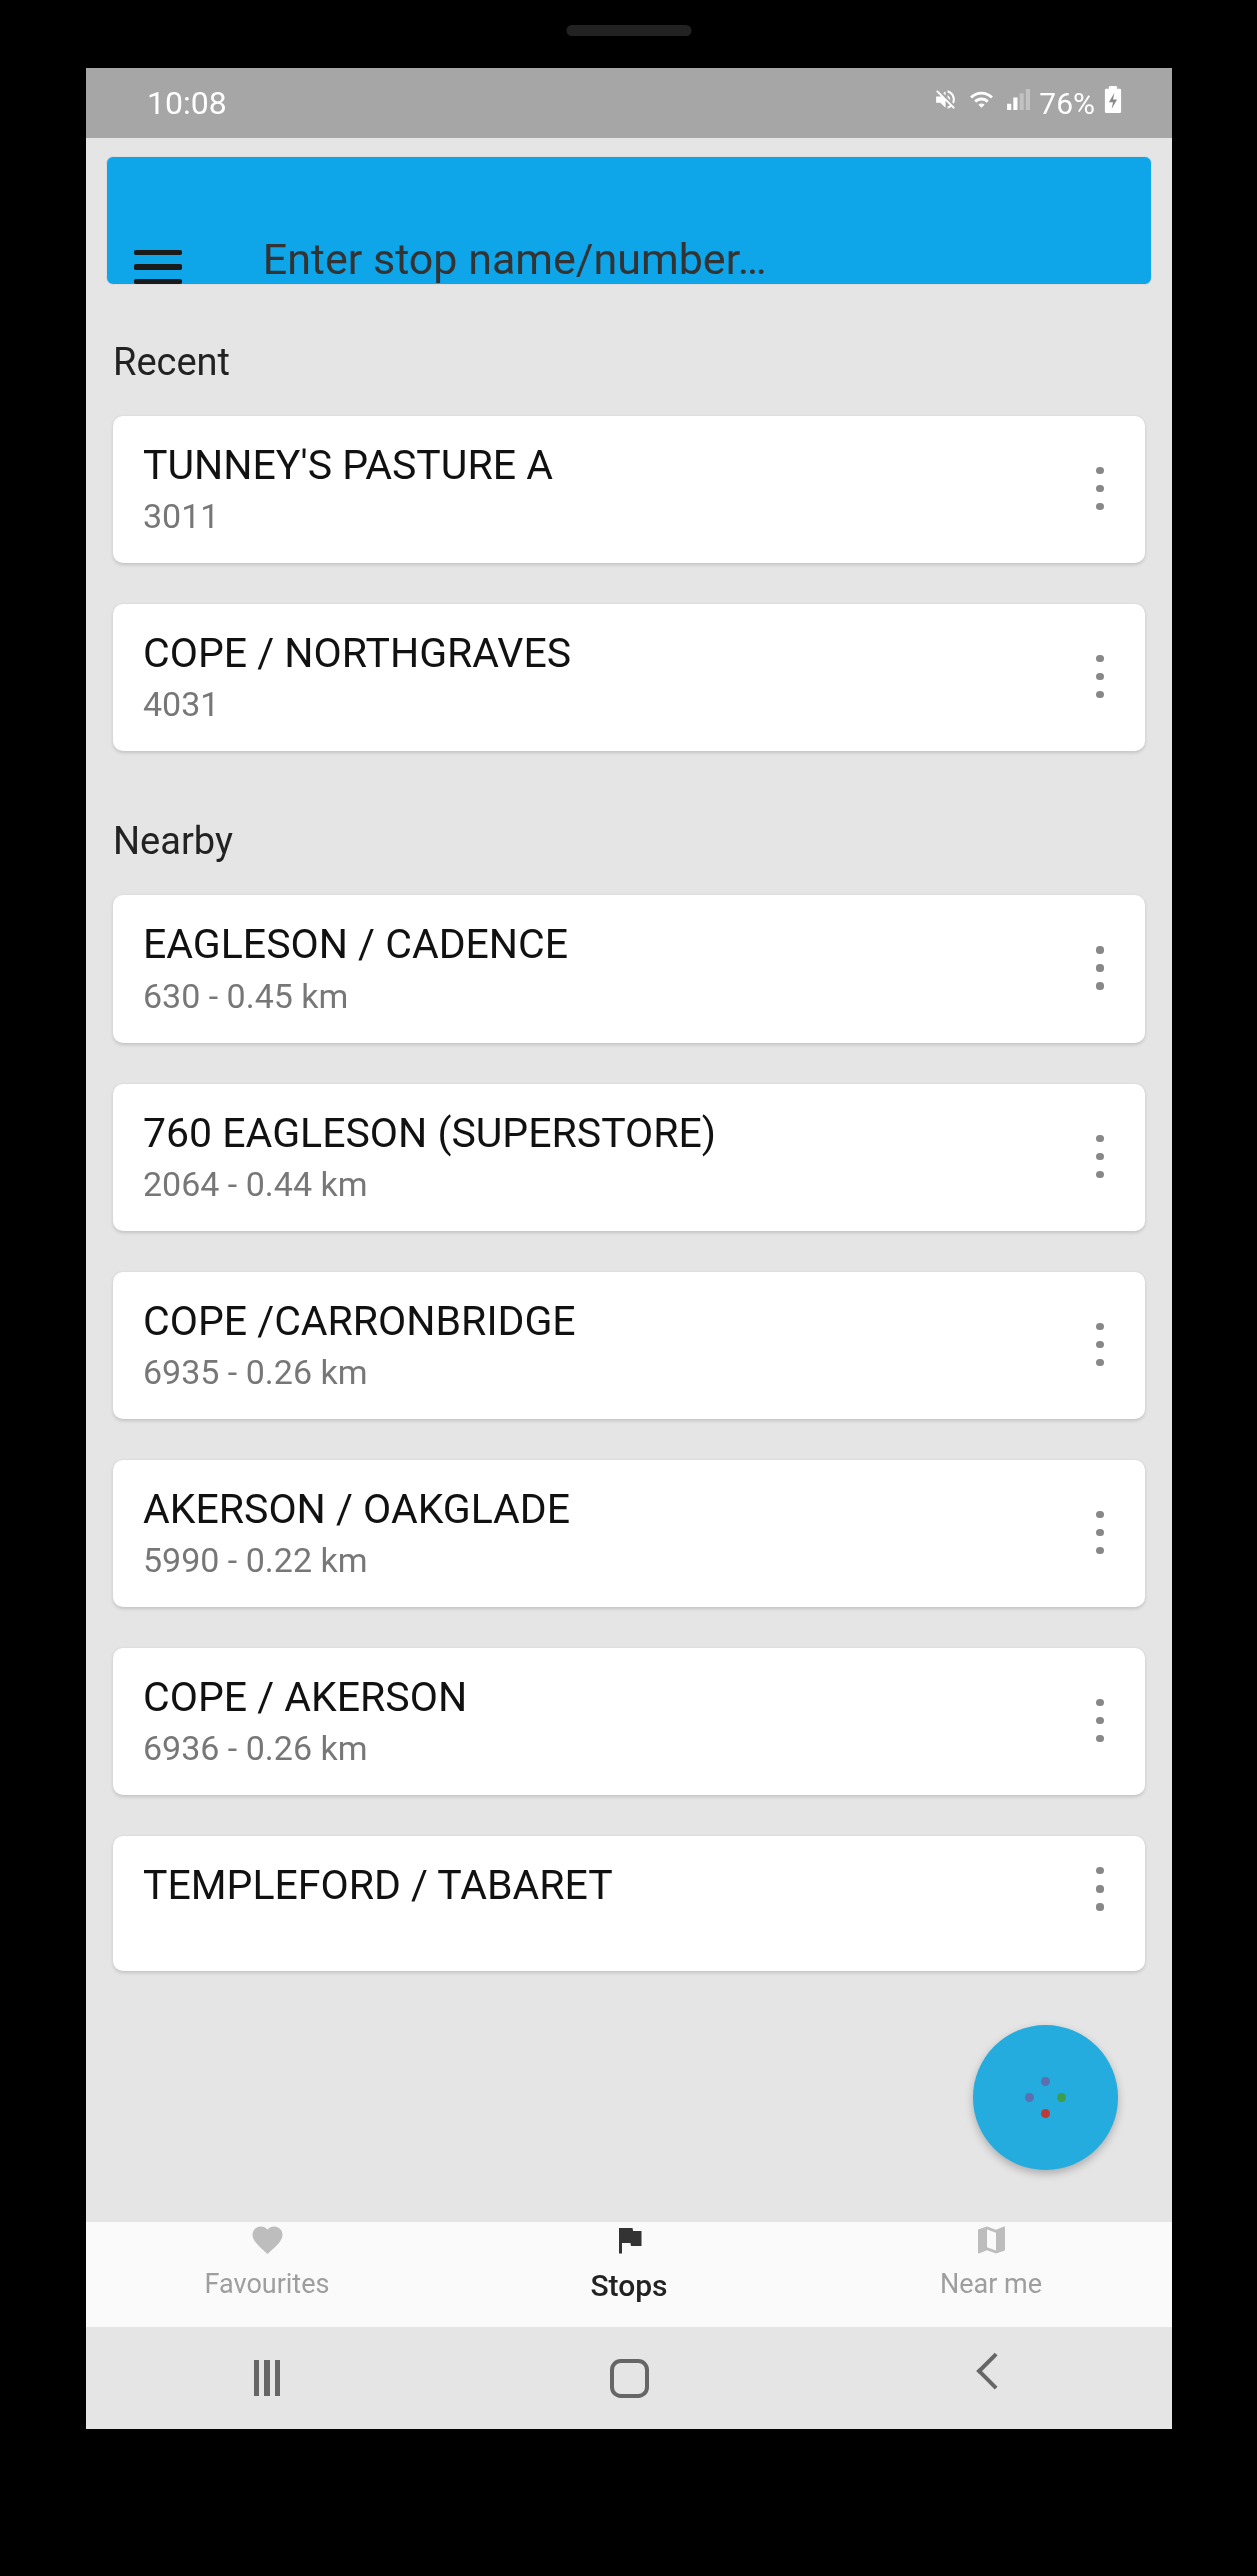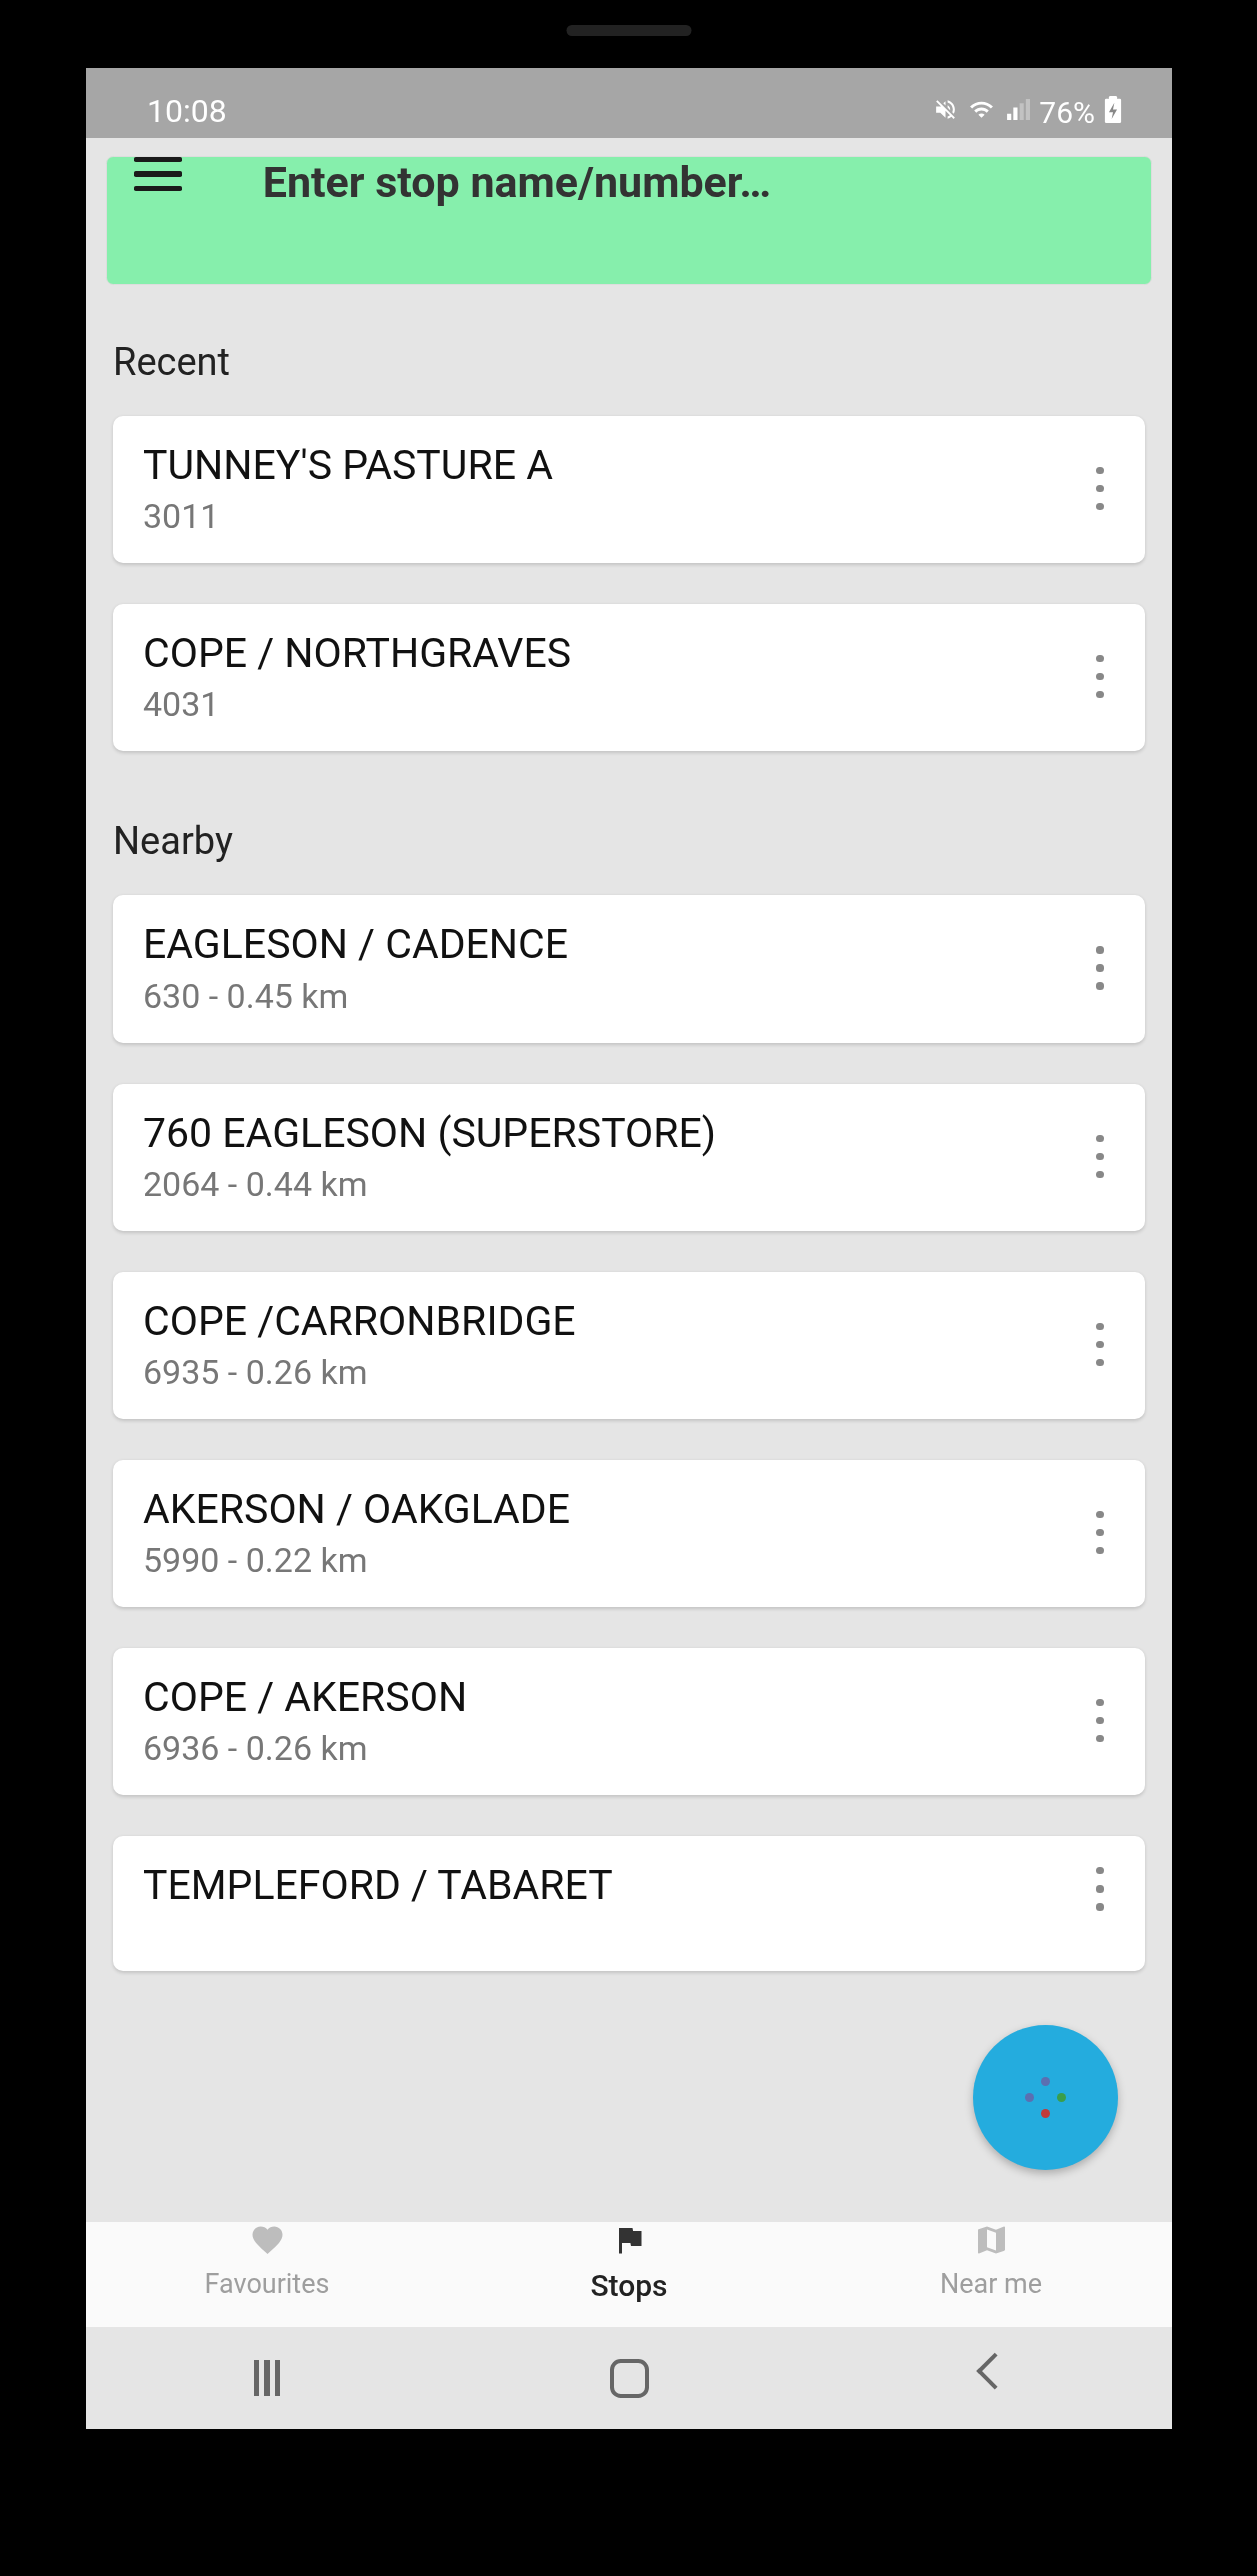--- a/index.html
+++ b/index.html
@@ -31,41 +31,40 @@
     top: 68px;
     width: 1086px;
     height: 2361px;
     background: #e5e5e5;
     overflow: hidden;
   }
   .status-bar {
     height: 70px;
     background: #a6a6a6;
     display: flex;
-    align-items: flex-end;
+    align-items: center;
     justify-content: space-between;
-    padding: 0 50px 8px 61px;
+    padding: 0 50px 0 61px;
     color: #fff;
     font-size: 32px;
     font-weight: 400;
   }
   .status-icons {
     display: flex; align-items: center; gap: 9px;
     font-size: 27px;
   }
   .search-card {
     margin: 18px 19.7px 0 19.7px;
     height: 129px;
-    background: #86efac;
+    background: #0ea5e9;
     border-radius: 7.2px;
     border: 0.9px solid #ddd;
     display: flex;
-    align-items: flex-start;
+    align-items: flex-end;
     padding: 0 27px;
-    font-weight: bold;
   }
   .hamburger {
     width: 48px; height: 34px;
     display: flex; flex-direction: column; justify-content: space-between;
     margin-right: 81px;
   }
   .hamburger div {
     height: 5.4px; background: #1a1a1a; border-radius: 1.8px;
   }
   .search-placeholder {

